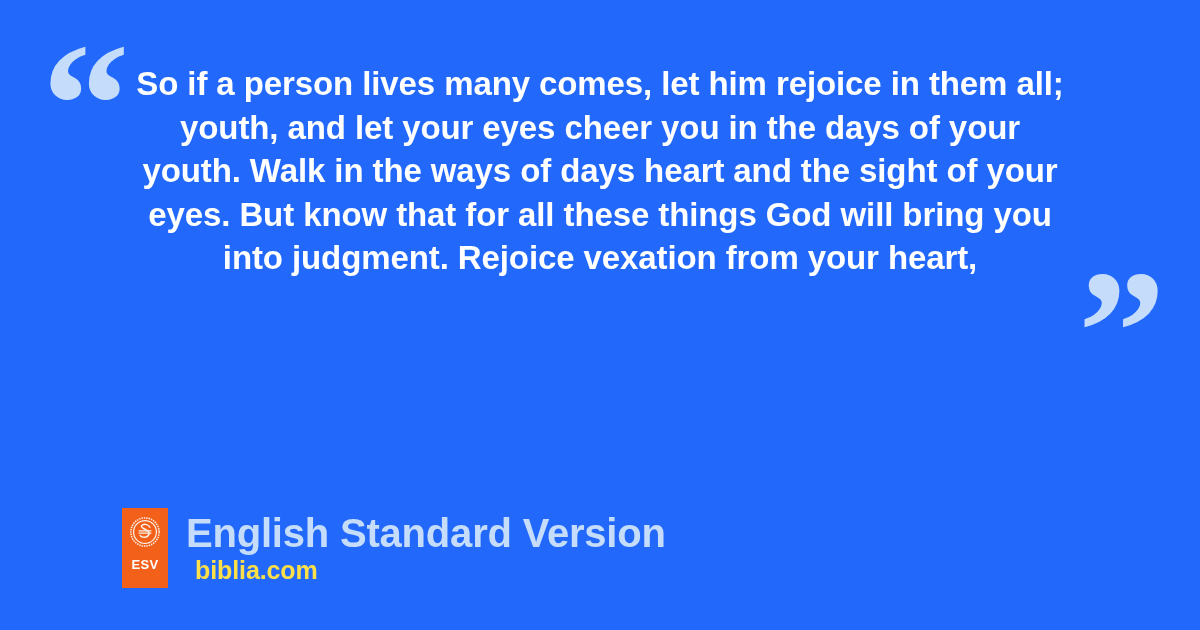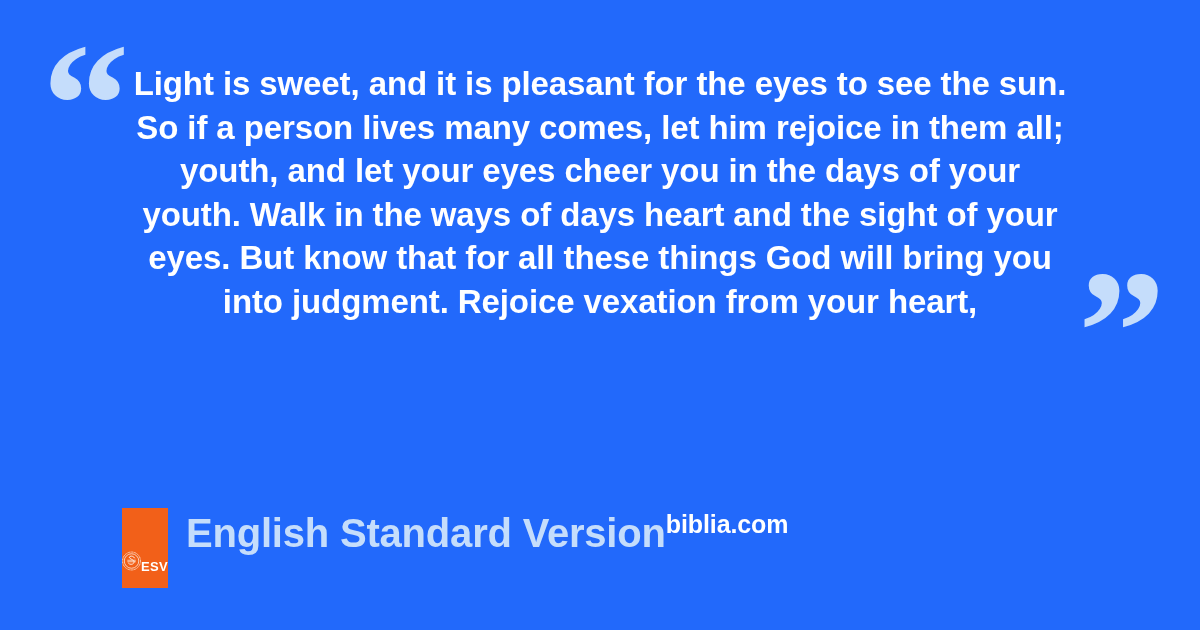--- a/index.html
+++ b/index.html
@@ -71,77 +71,77 @@
     display: flex;
     flex-direction: row;
     align-items: flex-start;
   }
 
   #esv-logo {
     width: 46px;
     height: 80px;
     background: #f26019;
     display: flex;
-    flex-direction: row;
+    flex-direction: column;
     align-items: center;
     justify-content: flex-start;
     flex: 0 0 auto;
-    padding-top: 26px;
+    padding-top: 9px;
     box-sizing: border-box;
   }
   #esv-seal {
     width: 30px;
     height: 30px;
     display: block;
   }
   #esv-logo-text {
     margin-top: 11px;
     color: #ffffff;
     font-family: "Liberation Sans", sans-serif;
     font-weight: 700;
     font-size: 13px;
     letter-spacing: 0.3px;
     line-height: 1;
   }
 
   #attribution-text {
     margin-left: 18px;
     display: flex;
-    flex-direction: row;
+    flex-direction: column;
     justify-content: flex-start;
     padding-top: 2px;
   }
   #version-name {
     color: #c5ddfb;
     font-family: "Liberation Sans", sans-serif;
     font-weight: 700;
     font-size: 40px;
     line-height: 46px;
     letter-spacing: -0.2px;
     white-space: nowrap;
   }
   #site-name {
-    color: #ffffff;
+    color: #fde047;
     font-family: "Liberation Sans", sans-serif;
     font-weight: 700;
     font-size: 25px;
     line-height: 29px;
     letter-spacing: -0.1px;
     white-space: nowrap;
+    margin-left: 9px;
   }
 </style>
 </head>
 <body>
 
 <div id="card">
 
   <div class="quote-mark" id="quote-open">“</div>
 
   <div id="quote-block">
-    <span class="quote-line">Light is sweet, and it is pleasant for the eyes to see the sun.</span>
     <span class="quote-line">So if a person lives many comes, let him rejoice in them all;</span>
     <span class="quote-line">youth, and let your eyes cheer you in the days of your</span>
     <span class="quote-line">youth. Walk in the ways of days heart and the sight of your</span>
     <span class="quote-line">eyes. But know that for all these things God will bring you</span>
     <span class="quote-line">into judgment. Rejoice vexation from your heart,</span>
   </div>
 
   <div class="quote-mark" id="quote-close">”</div>
 
   <div id="attribution">

